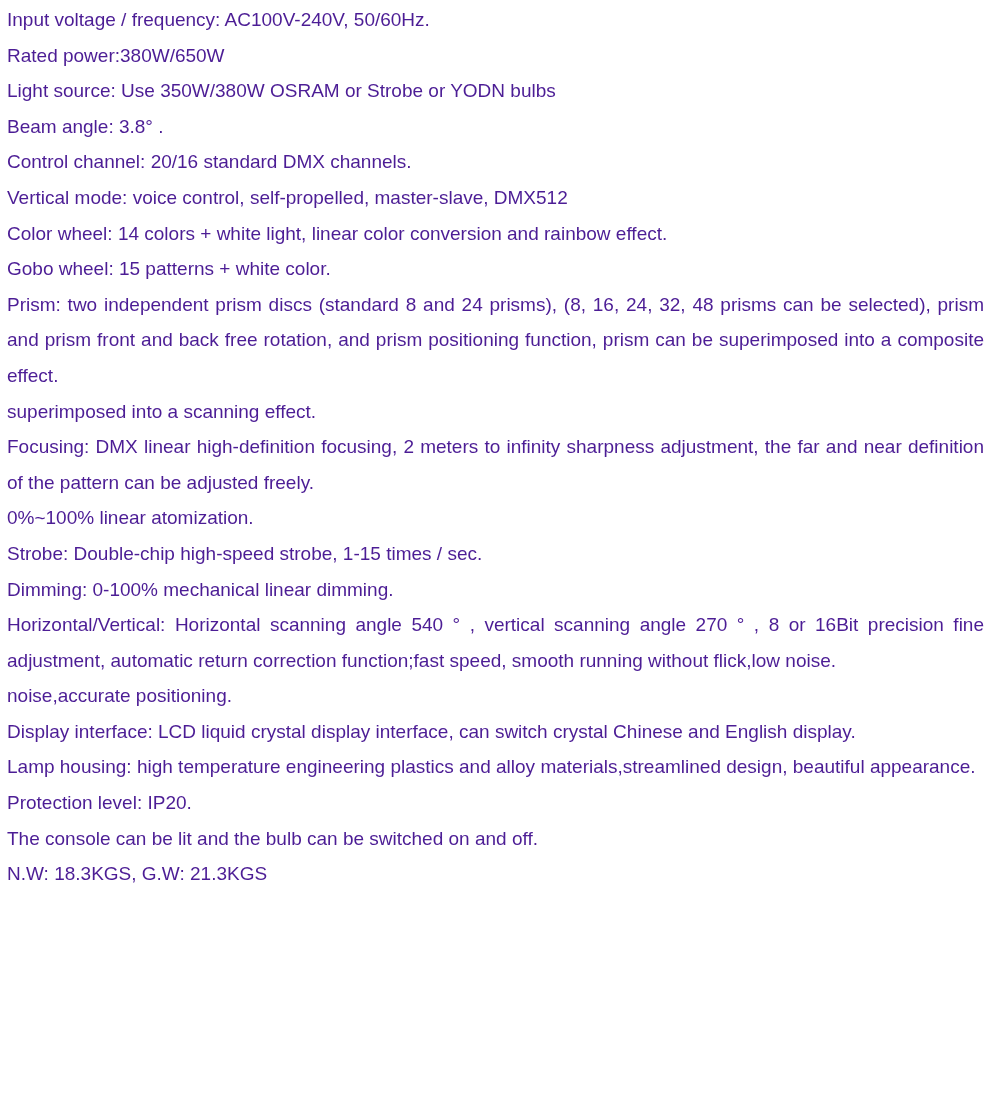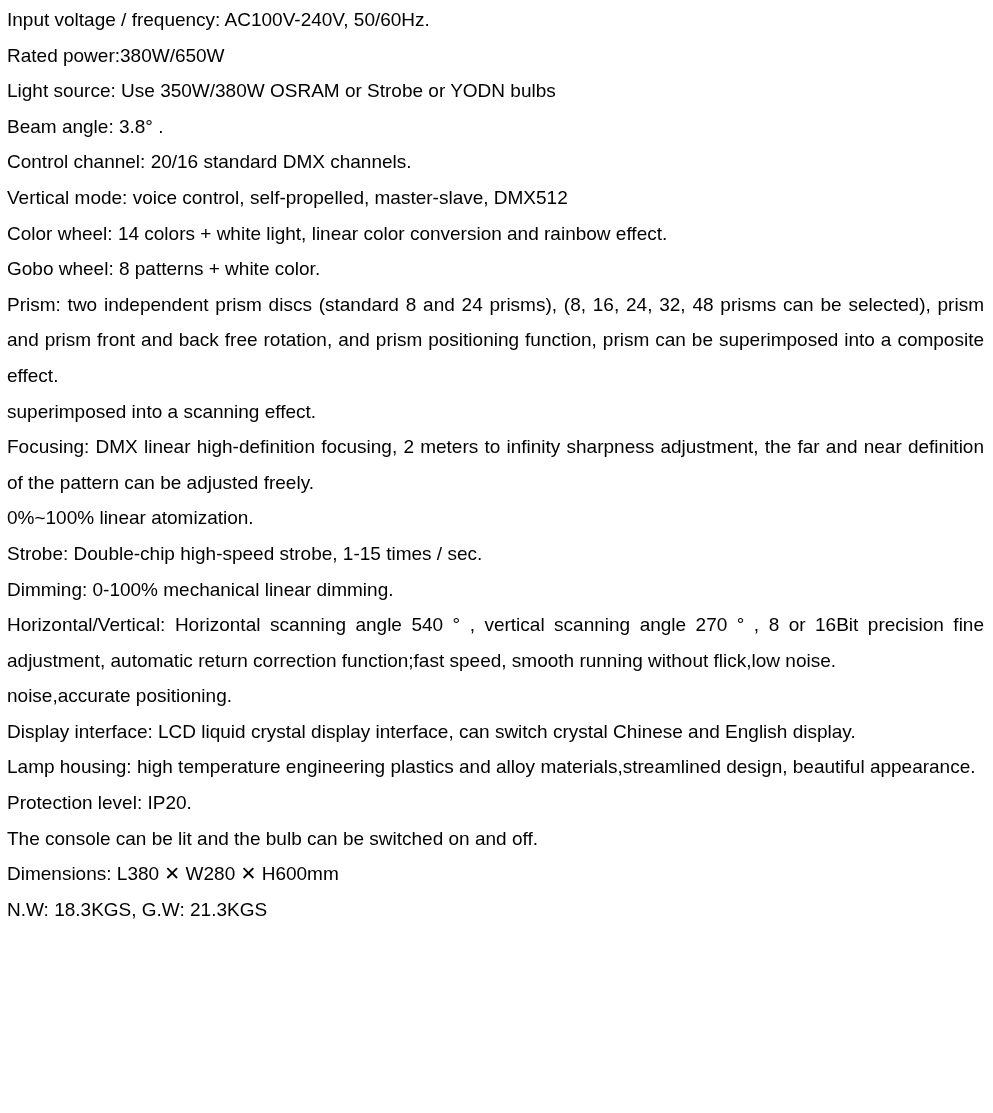--- a/index.html
+++ b/index.html
@@ -10,21 +10,21 @@
   .page {
     width: 993px;
     height: 1113px;
     box-sizing: border-box;
     background: #ffffff;
     padding: 2px 9px 0 7px;
     overflow: hidden;
     font-family: "Liberation Sans", "DejaVu Sans", sans-serif;
     font-size: 19px;
     line-height: 35.6px;
-    color: #000000;
+    color: #4c1d95;
     -webkit-font-smoothing: antialiased;
   }
   .page p {
     margin: 0;
     padding: 0;
     text-align: left;
   }
   .page p.justify {
     text-align: justify;
     text-justify: inter-word;
@@ -34,28 +34,27 @@
 <body>
 
 <div class="page">
   <p>Input voltage / frequency: AC100V-240V, 50/60Hz.</p>
   <p>Rated power:380W/650W</p>
   <p>Light source: Use 350W/380W OSRAM or Strobe or YODN bulbs</p>
   <p>Beam angle: 3.8° .</p>
   <p>Control channel: 20/16 standard DMX channels.</p>
   <p>Vertical mode: voice control, self-propelled, master-slave, DMX512</p>
   <p>Color wheel: 14 colors + white light, linear color conversion and rainbow effect.</p>
-  <p>Gobo wheel: 8 patterns + white color.</p>
+  <p>Gobo wheel: 15 patterns + white color.</p>
   <p class="justify">Prism: two independent prism discs (standard 8 and 24 prisms), (8, 16, 24, 32, 48 prisms can be selected), prism and prism front and back free rotation, and prism positioning function, prism can be superimposed into a composite effect.</p>
   <p>superimposed into a scanning effect.</p>
   <p class="justify">Focusing: DMX linear high-definition focusing, 2 meters to infinity sharpness adjustment, the far and near definition of the pattern can be adjusted freely.</p>
   <p>0%~100% linear atomization.</p>
   <p>Strobe: Double-chip high-speed strobe, 1-15 times / sec.</p>
   <p>Dimming: 0-100% mechanical linear dimming.</p>
   <p class="justify">Horizontal/Vertical: Horizontal scanning angle 540 ° , vertical scanning angle 270 ° , 8 or 16Bit precision fine adjustment, automatic return correction function;fast speed, smooth running without flick,low noise.</p>
   <p>noise,accurate positioning.</p>
   <p class="justify">Display interface: LCD liquid crystal display interface, can switch crystal Chinese and English display.</p>
   <p class="justify">Lamp housing: high temperature engineering plastics and alloy materials,streamlined design, beautiful appearance.</p>
   <p>Protection level: IP20.</p>
   <p>The console can be lit and the bulb can be switched on and off.</p>
-  <p>Dimensions: L380 ✕ W280 ✕ H600mm</p>
   <p>N.W: 18.3KGS, G.W: 21.3KGS</p>
 </div>
 
 </body></html>

